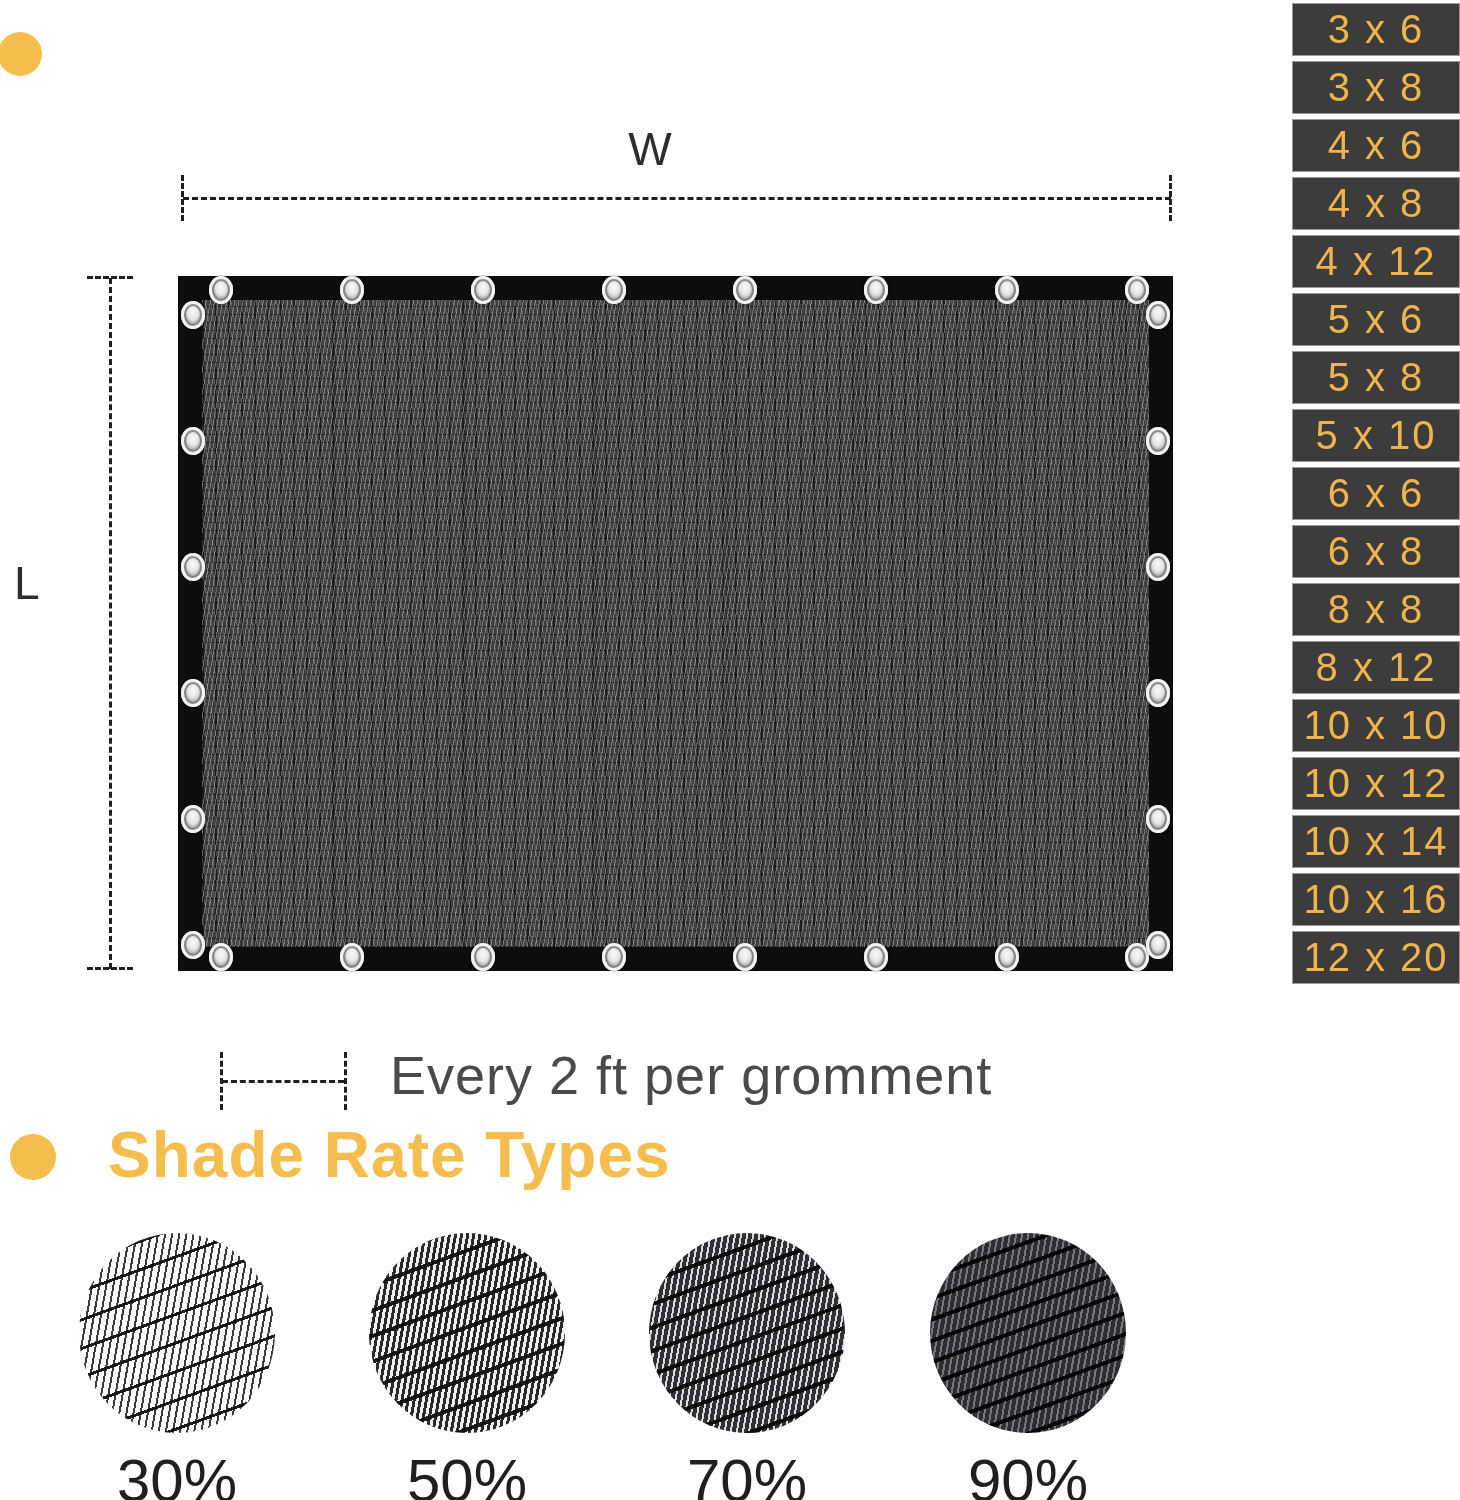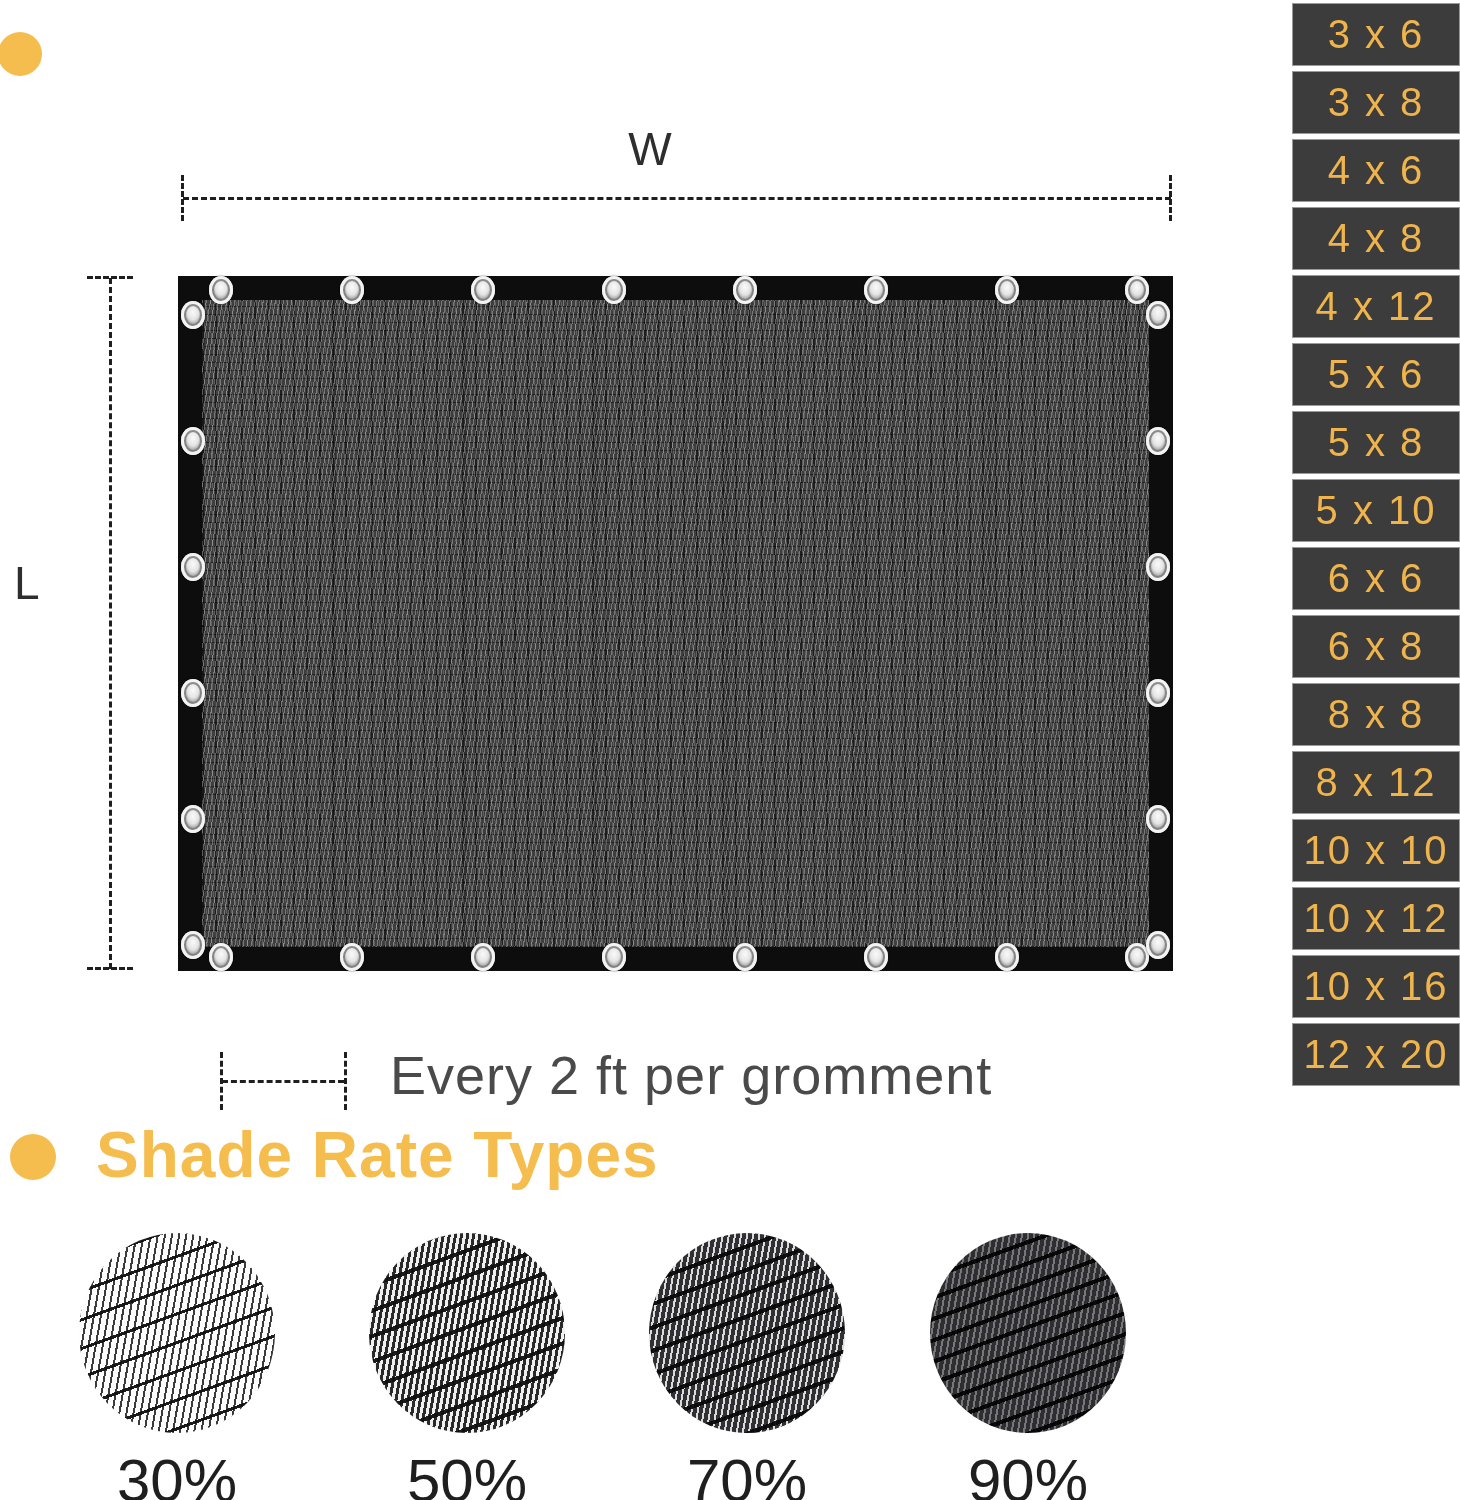--- a/index.html
+++ b/index.html
@@ -23,21 +23,21 @@
     position:absolute;border-radius:50%;background:var(--accent-yellow);
   }
   #title-dot{left:-2px;top:32px;width:44px;height:44px;}
   #title{
     position:absolute;left:82px;top:16px;
     font-size:63px;font-weight:800;letter-spacing:2px;
     color:var(--accent-yellow);white-space:nowrap;
   }
   #shade-title-dot{left:10px;top:1134px;width:46px;height:46px;}
   #shade-title{
-    position:absolute;left:96px;top:1118px;
+    position:absolute;left:108px;top:1118px;
     font-size:64px;font-weight:800;letter-spacing:1px;
     color:var(--accent-yellow);white-space:nowrap;
   }
   
   .dash-h{position:absolute;border-top:3px dashed var(--dim-line);}
   .dash-v{position:absolute;border-left:3px dashed var(--dim-line);}
   #w-label{
     position:absolute;left:600px;top:122px;width:100px;text-align:center;
     font-size:46px;color:#2E2E2E;
   }
@@ -104,21 +104,21 @@
   .percent-label{
     position:absolute;top:1446px;width:200px;text-align:center;
     font-size:60px;color:var(--percent-text);
   }
   
   #size-list{
     position:absolute;left:1292px;top:3px;width:168px;
     display:flex;flex-direction:column;gap:5px;
   }
   .size-cell{
-    height:63px;background:var(--size-bg);
+    height:53px;background:var(--size-bg);
     border:1px solid #9A9A9A;
     display:flex;align-items:center;justify-content:center;
     font-size:40px;color:var(--size-text);letter-spacing:2px;white-space:nowrap;
   }
 </style>
 </head>
 <body>
 
 <div id="page">
 
@@ -194,17 +194,18 @@
       <div class="size-cell">4 x 12</div>
       <div class="size-cell">5 x 6</div>
       <div class="size-cell">5 x 8</div>
       <div class="size-cell">5 x 10</div>
       <div class="size-cell">6 x 6</div>
       <div class="size-cell">6 x 8</div>
       <div class="size-cell">8 x 8</div>
       <div class="size-cell">8 x 12</div>
       <div class="size-cell">10 x 10</div>
       <div class="size-cell">10 x 12</div>
+      <div class="size-cell">10 x 14</div>
       <div class="size-cell">10 x 16</div>
       <div class="size-cell">12 x 20</div>
     </div>
 
 </div>
 
 </body></html>

